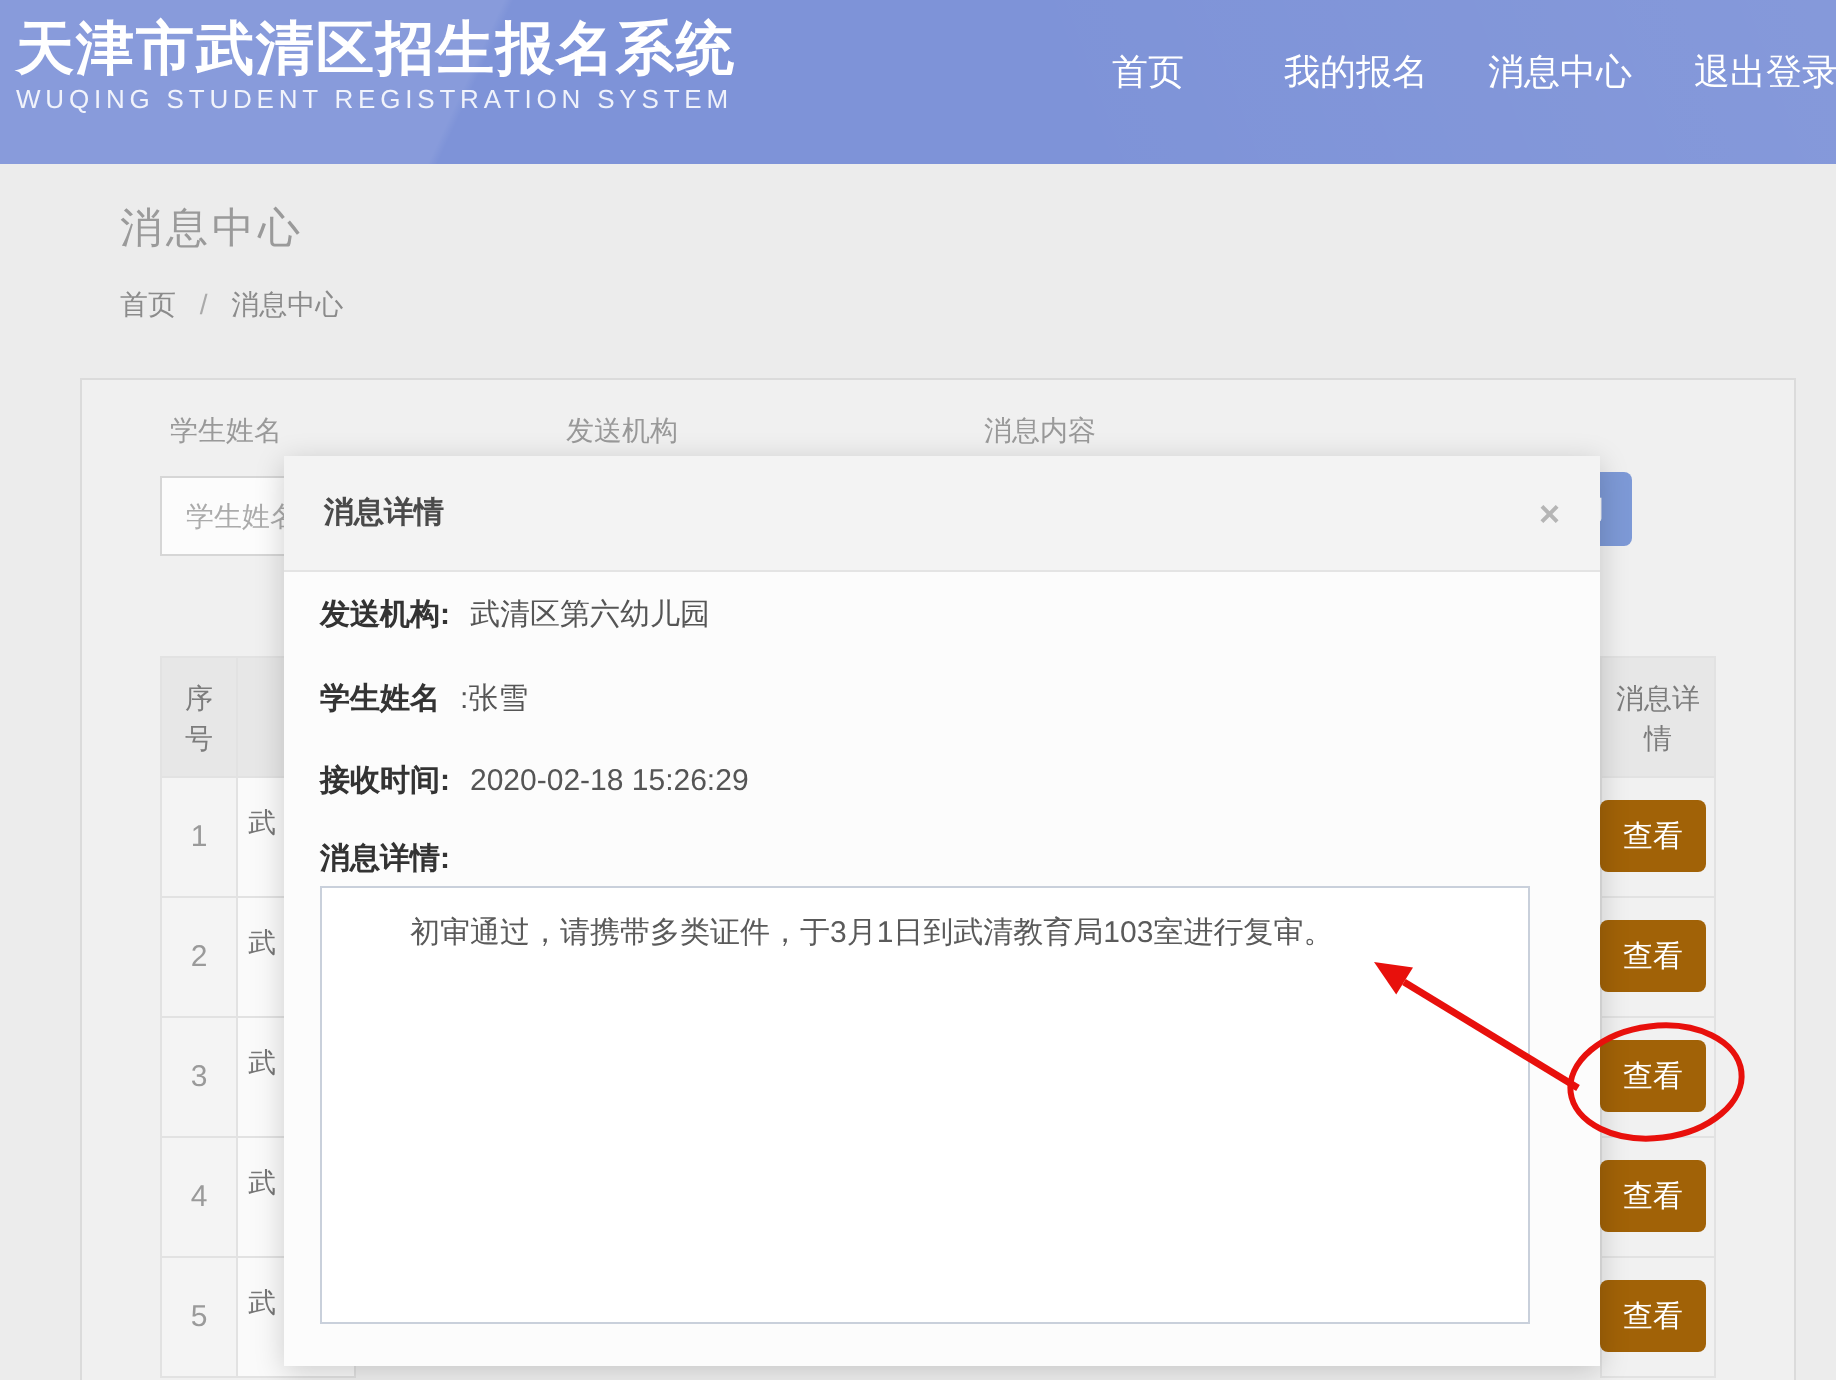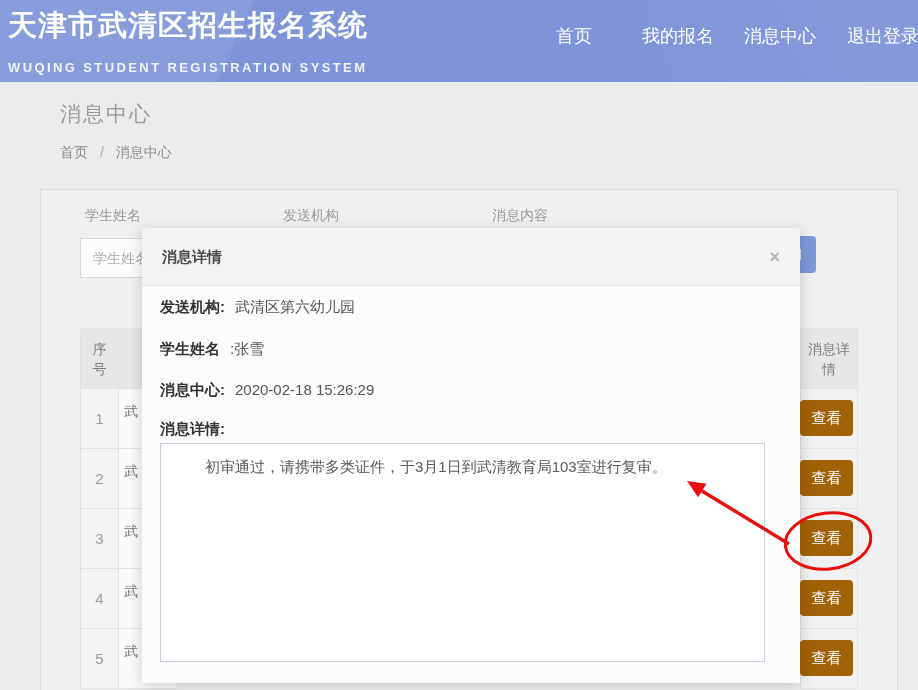--- a/index.html
+++ b/index.html
@@ -7,21 +7,21 @@
   .stage{position:relative;width:918px;height:690px;background:#ECECEC;overflow:hidden;}
 
   
   .topbar{position:absolute;left:0;top:0;width:918px;height:82px;
     background:
       linear-gradient(115deg, rgba(255,255,255,0.08) 0%, rgba(255,255,255,0.08) 26%, rgba(255,255,255,0) 26.5%),
       linear-gradient(250deg, rgba(255,255,255,0.06) 0%, rgba(255,255,255,0) 45%),
       #7E93D8; padding-left: 13px;}
   .brand{position:absolute;left:8px;top:8px;color:#fff;}
   .brand-title{font-size:29px;font-weight:bold;letter-spacing:1px;line-height:34px;}
-  .brand-sub{font-size:13px;font-weight:bold;letter-spacing:2.4px;color:rgba(255,255,255,0.88);margin-top:18px;}
+  .brand-sub{font-size:13px;font-weight:normal;letter-spacing:2.4px;color:rgba(255,255,255,0.88);margin-top:0;}
   .nav-item{position:absolute;top:24px;color:#fff;font-size:18px;cursor:pointer;white-space:nowrap;}
   .nav-home{left:556px;} .nav-my{left:642px;} .nav-msg{left:744px;} .nav-logout{left:847px;}
 
   
   .page-title{position:absolute;left:60px;top:100px;font-size:21px;color:#9A9A9A;letter-spacing:2px;}
   .breadcrumb{position:absolute;left:60px;top:144px;font-size:14px;color:#8B8B8B;}
   .breadcrumb .crumb-link{cursor:pointer;}
   .breadcrumb .sep{margin:0 8px;color:#aaa;}
 
   
@@ -135,21 +135,21 @@
       <div class="modal-title">消息详情</div>
       <div class="modal-close">×</div>
     </div>
     <div class="m-field m-f1">
       <span class="lab">发送机构:</span><span class="val">武清区第六幼儿园</span>
     </div>
     <div class="m-field m-f2">
       <span class="lab">学生姓名</span><span class="val">:张雪</span>
     </div>
     <div class="m-field m-f3">
-      <span class="lab">消息中心:</span><span class="val">2020-02-18 15:26:29</span>
+      <span class="lab">接收时间:</span><span class="val">2020-02-18 15:26:29</span>
     </div>
     <div class="m-field m-f4">
       <span class="lab">消息详情:</span>
     </div>
     <div class="m-textbox">
       <div class="m-message">初审通过，请携带多类证件，于3月1日到武清教育局103室进行复审。</div>
     </div>
   </div>
 
   <svg class="annotation" viewBox="0 0 918 690">

